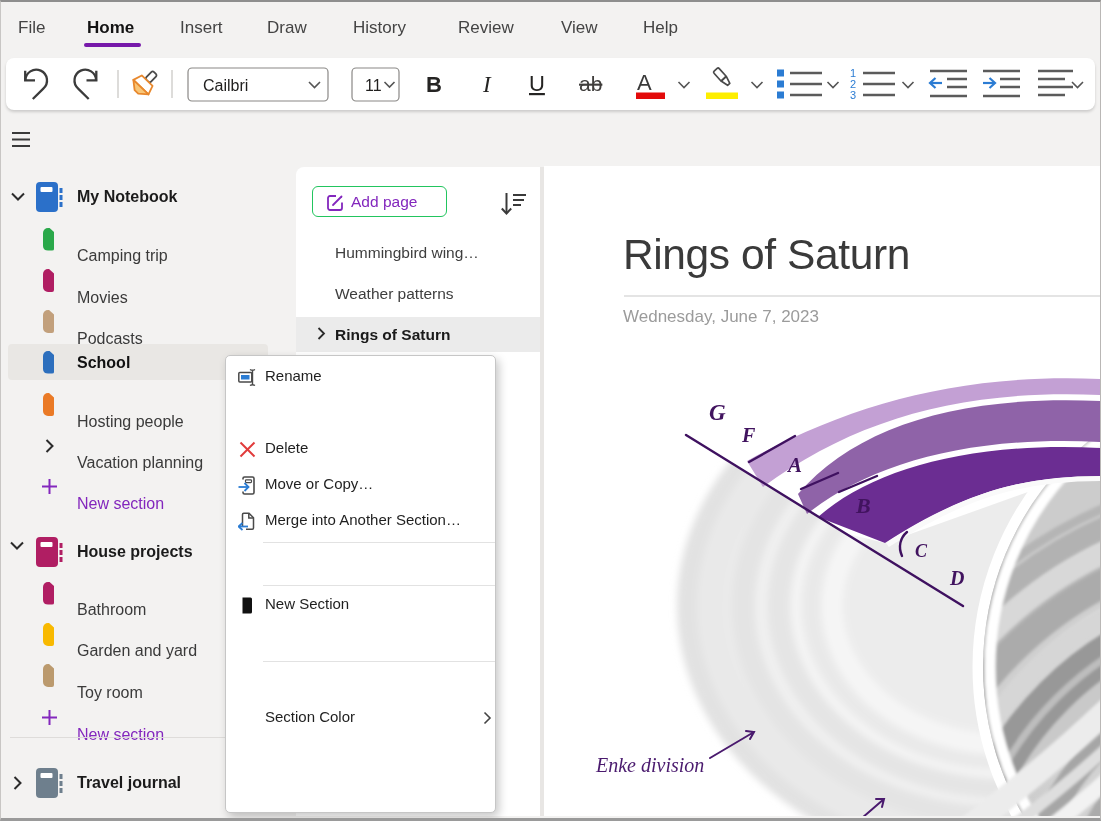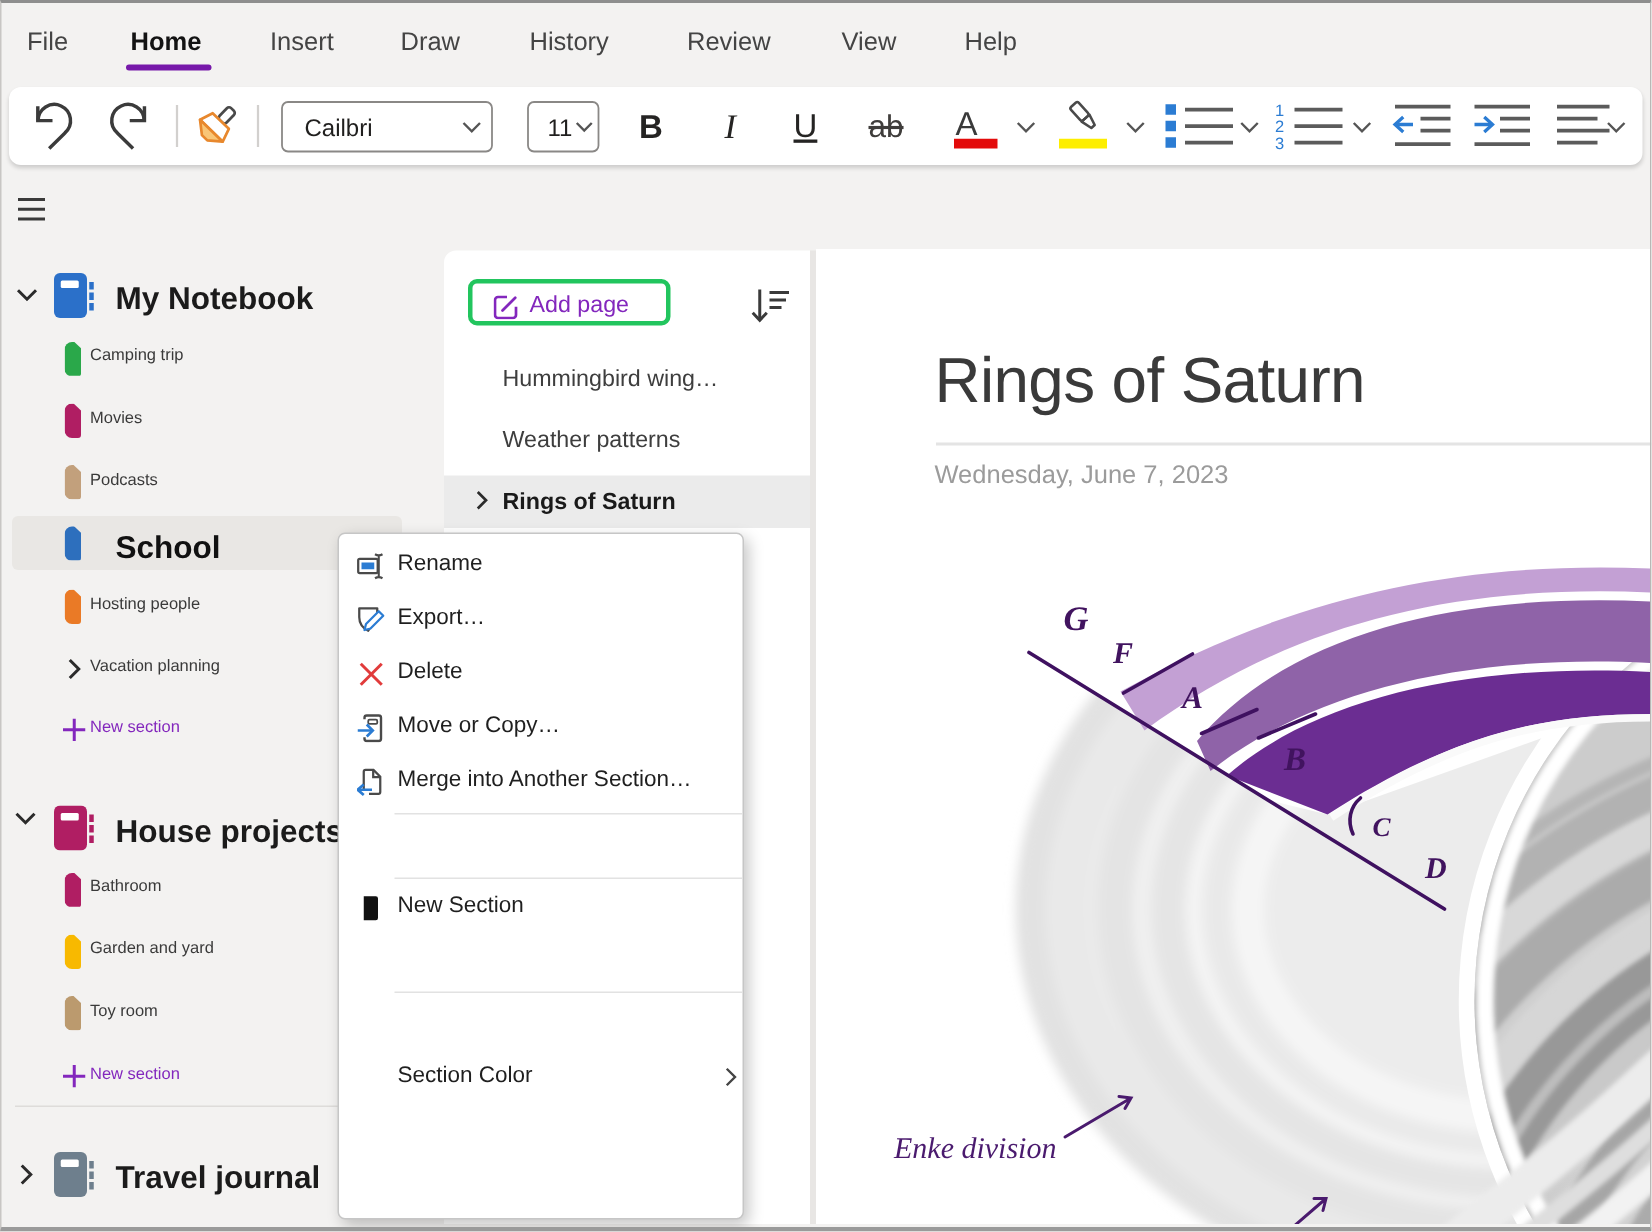--- a/index.html
+++ b/index.html
@@ -12,26 +12,26 @@
 .mitem { position:absolute; top:18px; font-size:17px; color:#444; }
 .mitem.sel { color:#131313; font-weight:bold;text-align:center; }
 #homeline { position:absolute; left:84px; top:43px; width:57px; height:3.5px; background:#7719aa; border-radius:2px; z-index:2;}
 
 #ribbon { position:absolute; left:6px; top:58px; width:1089px; height:52px; background:#fff; border-radius:8px; box-shadow:0 2px 3px rgba(0,0,0,.16); }
 
 #pagepane { position:absolute; left:296px; top:167px; width:244px; height:649px; background:#fff; border-radius:8px 0 0 0; }
 #divider { position:absolute; left:540px; top:167px; width:4px; height:649px; background:#e8e6e4; }
 #canvas { position:absolute; left:544px; top:166px; width:556px; height:650px; background:#fff; overflow:hidden; }
 
-.navtext { position:absolute; font-size:11px; color:#3a3a3a; left:60px; }
-.navbold { position:absolute; font-size:21px; font-weight:bold; color:#1b1b1b; left:77px; }
+.navtext { position:absolute; font-size:16px; color:#3a3a3a; left:77px;margin-top:16px; }
+.navbold { position:absolute; font-size:16px; font-weight:bold; color:#1b1b1b; left:77px; }
 .tab { position:absolute; left:43px; width:11px; height:23px; border-radius:5px 2px 2px 5px; clip-path:polygon(0 0, 55% 0, 100% 20%, 100% 100%, 0 100%); }
 #selrow { position:absolute; left:8px; top:344px; width:260px; height:36px; background:#e9e7e4; border-radius:4px; }
 
-#addpage { position:absolute; left:312px; top:186px; width:135px; height:31px; border:3px solid #22c55e; border-radius:6px; background:#fff; }
+#addpage { position:absolute; left:312px; top:186px; width:135px; height:31px; border:1px solid #22c55e; border-radius:6px; background:#fff; }
 .pgitem { position:absolute; left:335px; font-size:15.5px; color:#3e3e3e; }
 #pgselrow { position:absolute; left:296px; top:317px; width:244px; height:35px; background:#ebebeb; }
 
 #title { position:absolute; left:623px; top:231px; font-size:42.5px; color:#3a3a3a; letter-spacing:-0.4px; z-index:5; }
 #dateline { position:absolute; left:624px; top:295px; width:477px; height:1.5px; background:#e4e4e4; z-index:5; }
 #date { position:absolute; left:623px; top:307px; font-size:17px; color:#9b9b9b; letter-spacing:0; z-index:5; }
 
 #ctxmenu { position:absolute; left:225px; top:355px; width:271px; height:458px; background:#fff;
   border:1px solid #c6c6c6; border-radius:5px; box-shadow:3px 4px 10px rgba(0,0,0,.22); z-index:30; }
 .mrow { position:absolute; left:0; width:269px; height:36px; }
@@ -378,27 +378,20 @@
     <svg width="19" height="19" viewBox="0 0 19 19">
       <rect x="0.8" y="4.5" width="13" height="9.5" rx="1" fill="none" stroke="#4a4a4a" stroke-width="1.5"></rect>
       <rect x="3" y="7" width="8.5" height="4.5" fill="#2b7cd3"></rect>
       <g stroke="#4a4a4a" stroke-width="1.5" fill="none">
           <line x1="14.5" y1="9.5" x2="14.5" y2="9.5"></line>
           <path d="M12 1.5 q2.5 1.5 5 0 M12 17.5 q2.5 -1.5 5 0 M14.5 2.5 v14" stroke-width="1.4"></path>
         </g>
     </svg>
     <span class="txt">Rename</span>
   </div>
-  <div class="mrow" style="top:38.5px;">
-    <svg width="19" height="19" viewBox="0 0 19 19">
-      <path d="M1.5 1.5 h12 v6 l-6 9 q-6 -3 -6 -9 z" fill="none" stroke="#4a4a4a" stroke-width="1.5" stroke-linejoin="round"></path>
-      <path d="M6 12 L14.5 3.5 l3 3 L9 15 l-4 1 z" fill="#fff" stroke="#2b7cd3" stroke-width="1.5" stroke-linejoin="round"></path>
-    </svg>
-    <span class="txt">Export…</span>
-  </div>
   <div class="mrow" style="top:74.5px;">
     <svg width="19" height="19" viewBox="0 0 19 19">
         <g stroke="#e13b3b" stroke-width="2">
           <line x1="2.5" y1="2.5" x2="16.5" y2="16.5"></line>
           <line x1="16.5" y1="2.5" x2="2.5" y2="16.5"></line>
         </g>
       </svg>
     <span class="txt">Delete</span>
   </div>
   <div class="mrow" style="top:111px;">

